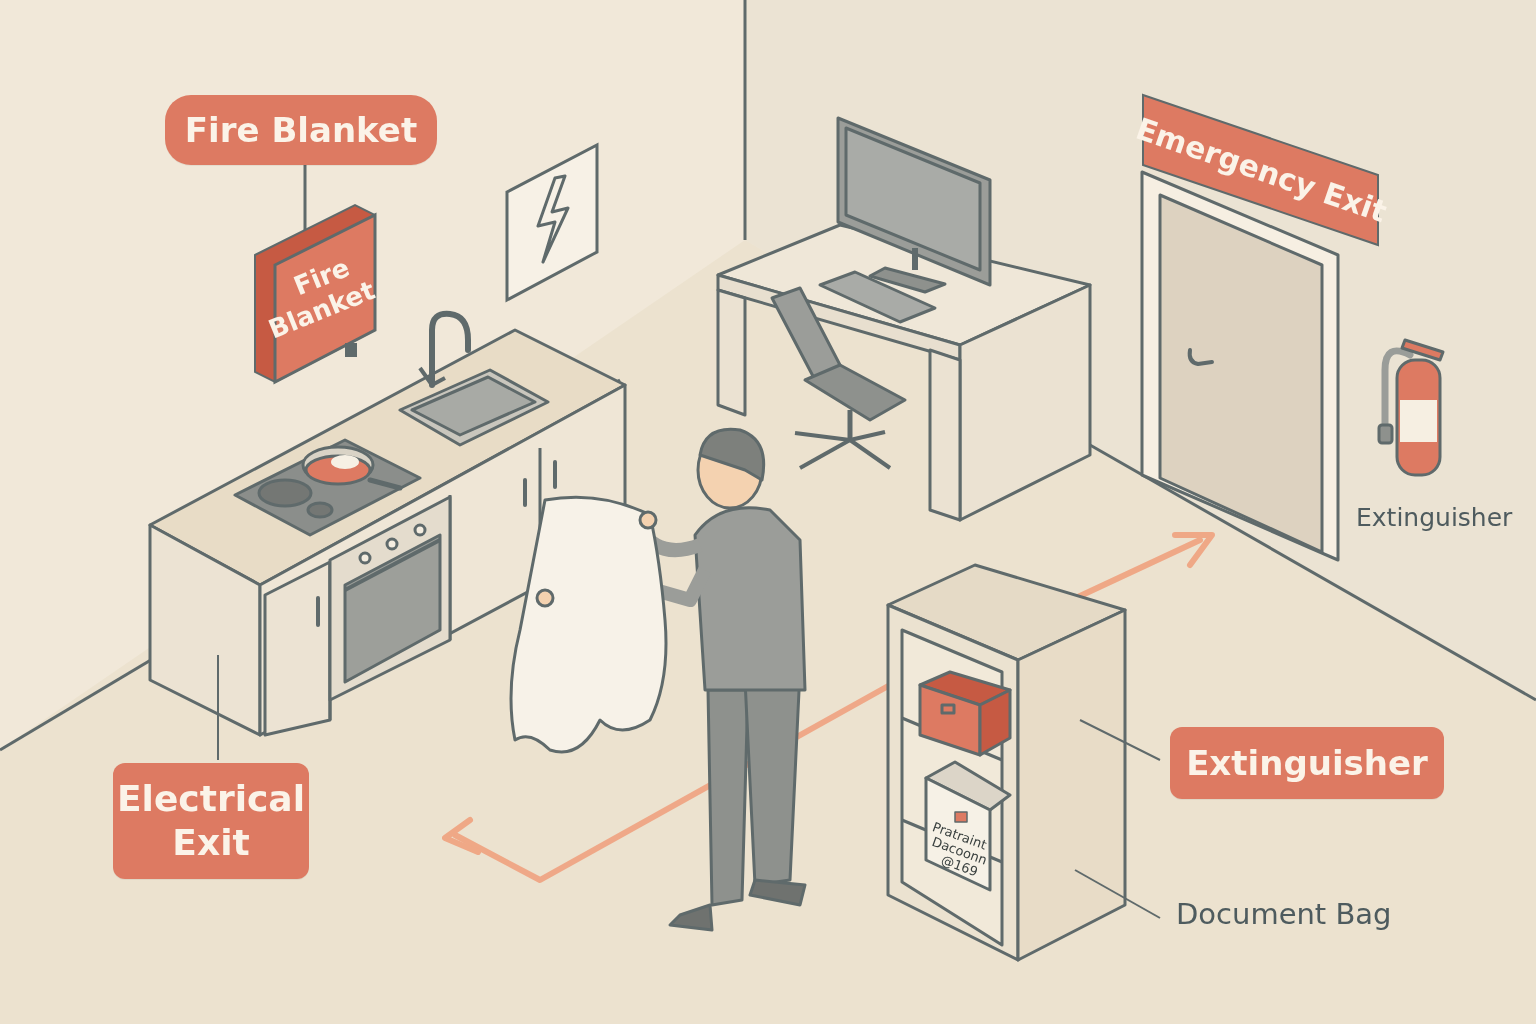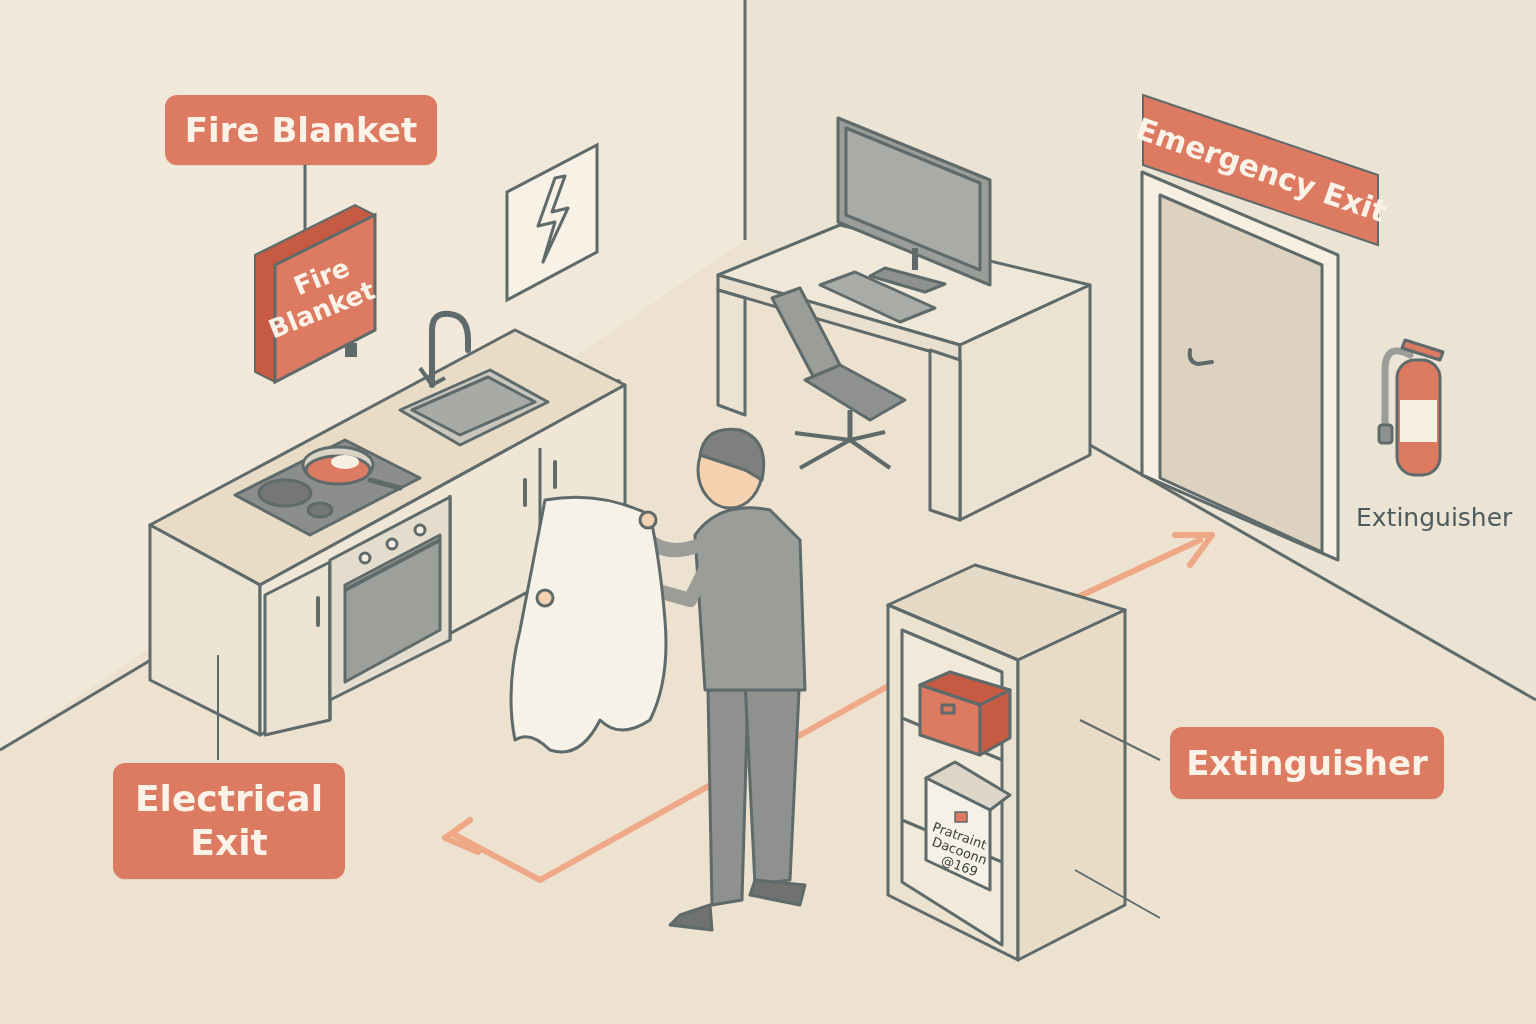--- a/index.html
+++ b/index.html
@@ -154,31 +154,32 @@
       <polygon points="926,778 955,762 1010,795 990,810" fill="#dcd5c8"></polygon>
       <polygon points="926,778 990,810 990,890 926,860" fill="#f6f1e6"></polygon>
       <rect x="955" y="812" width="12" height="10" fill="#dd7a62" stroke-width="1.5"></rect>
       <text class="lbl-text" x="958" y="840" text-anchor="middle" fill="#39403f" font-size="13" transform="rotate(20 958 840)" stroke="none">Pratraint</text>
       <text class="lbl-text" x="958" y="855" text-anchor="middle" fill="#39403f" font-size="13" transform="rotate(20 958 855)" stroke="none">Dacoonn</text>
       <text class="lbl-text" x="958" y="870" text-anchor="middle" fill="#39403f" font-size="13" transform="rotate(20 958 870)" stroke="none">@169</text>
     </g>
   </g>
 </svg>
 
-<div class="callout" style="left:165px; top:95px; width:272px; height:70px; font-size:34px;">
+<div class="callout" style="left:165px; top:95px; width:272px; height:70px; font-size:34px;border-radius:26px;">
   <span>Fire Blanket</span>
 </div>
 
-<div class="callout" style="left:113px; top:763px; width:232px; height:116px; font-size:36px; flex-direction:column; line-height:44px;">
+<div class="callout" style="left:113px; top:763px; width:196px; height:116px; font-size:36px; flex-direction:column; line-height:44px;">
   <span>Electrical</span>
   <span>Exit</span>
 </div>
 
 <div class="callout" style="left:1170px; top:727px; width:274px; height:72px; font-size:34px;">
   <span>Extinguisher</span>
 </div>
 
 <div class="plain" style="left:1356px; top:503px; font-size:25px;">
   <span>Extinguisher</span>
 </div>
 
 <div class="plain" style="left:1176px; top:895px; font-size:29px; line-height:38px;">
+  <div>Document Bag</div>
 </div>
 
 </body></html>

